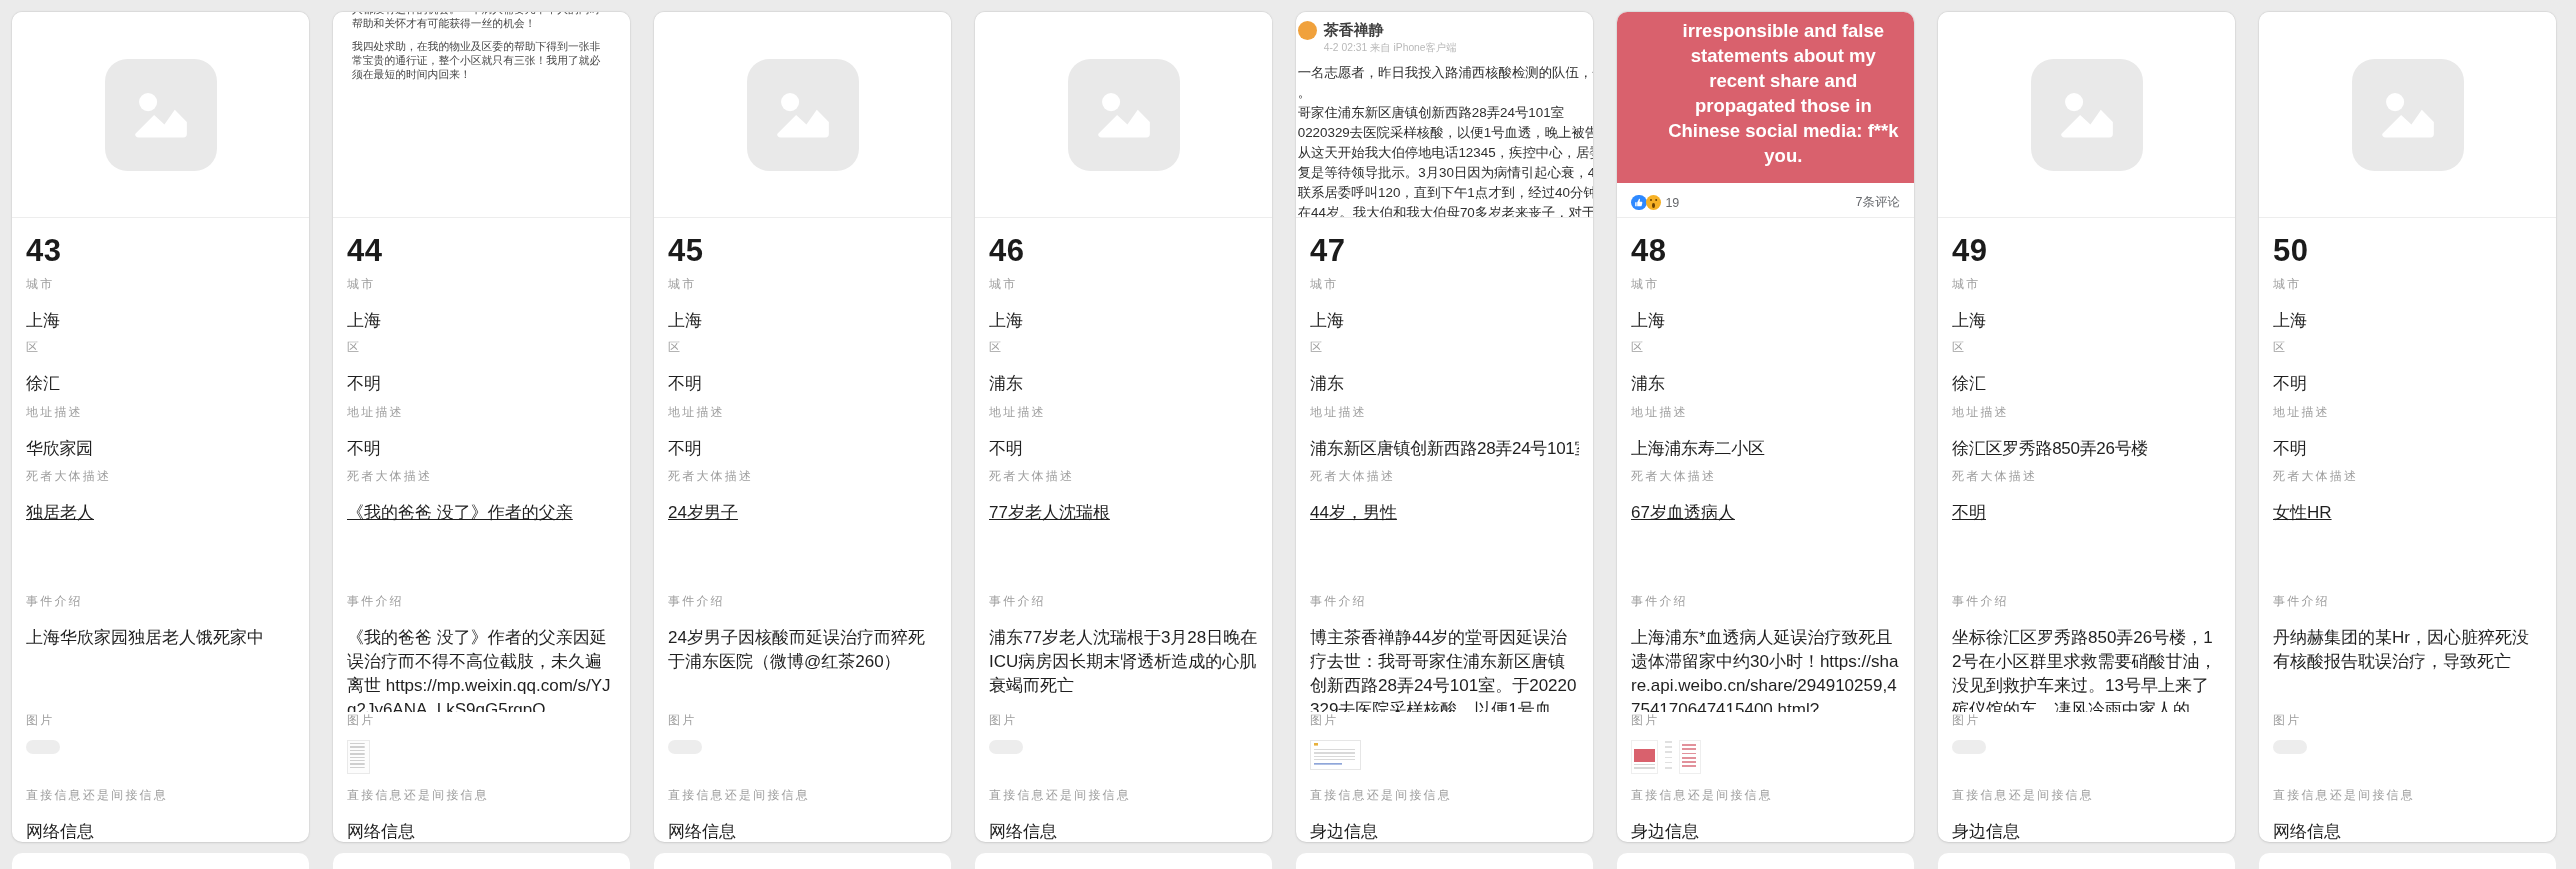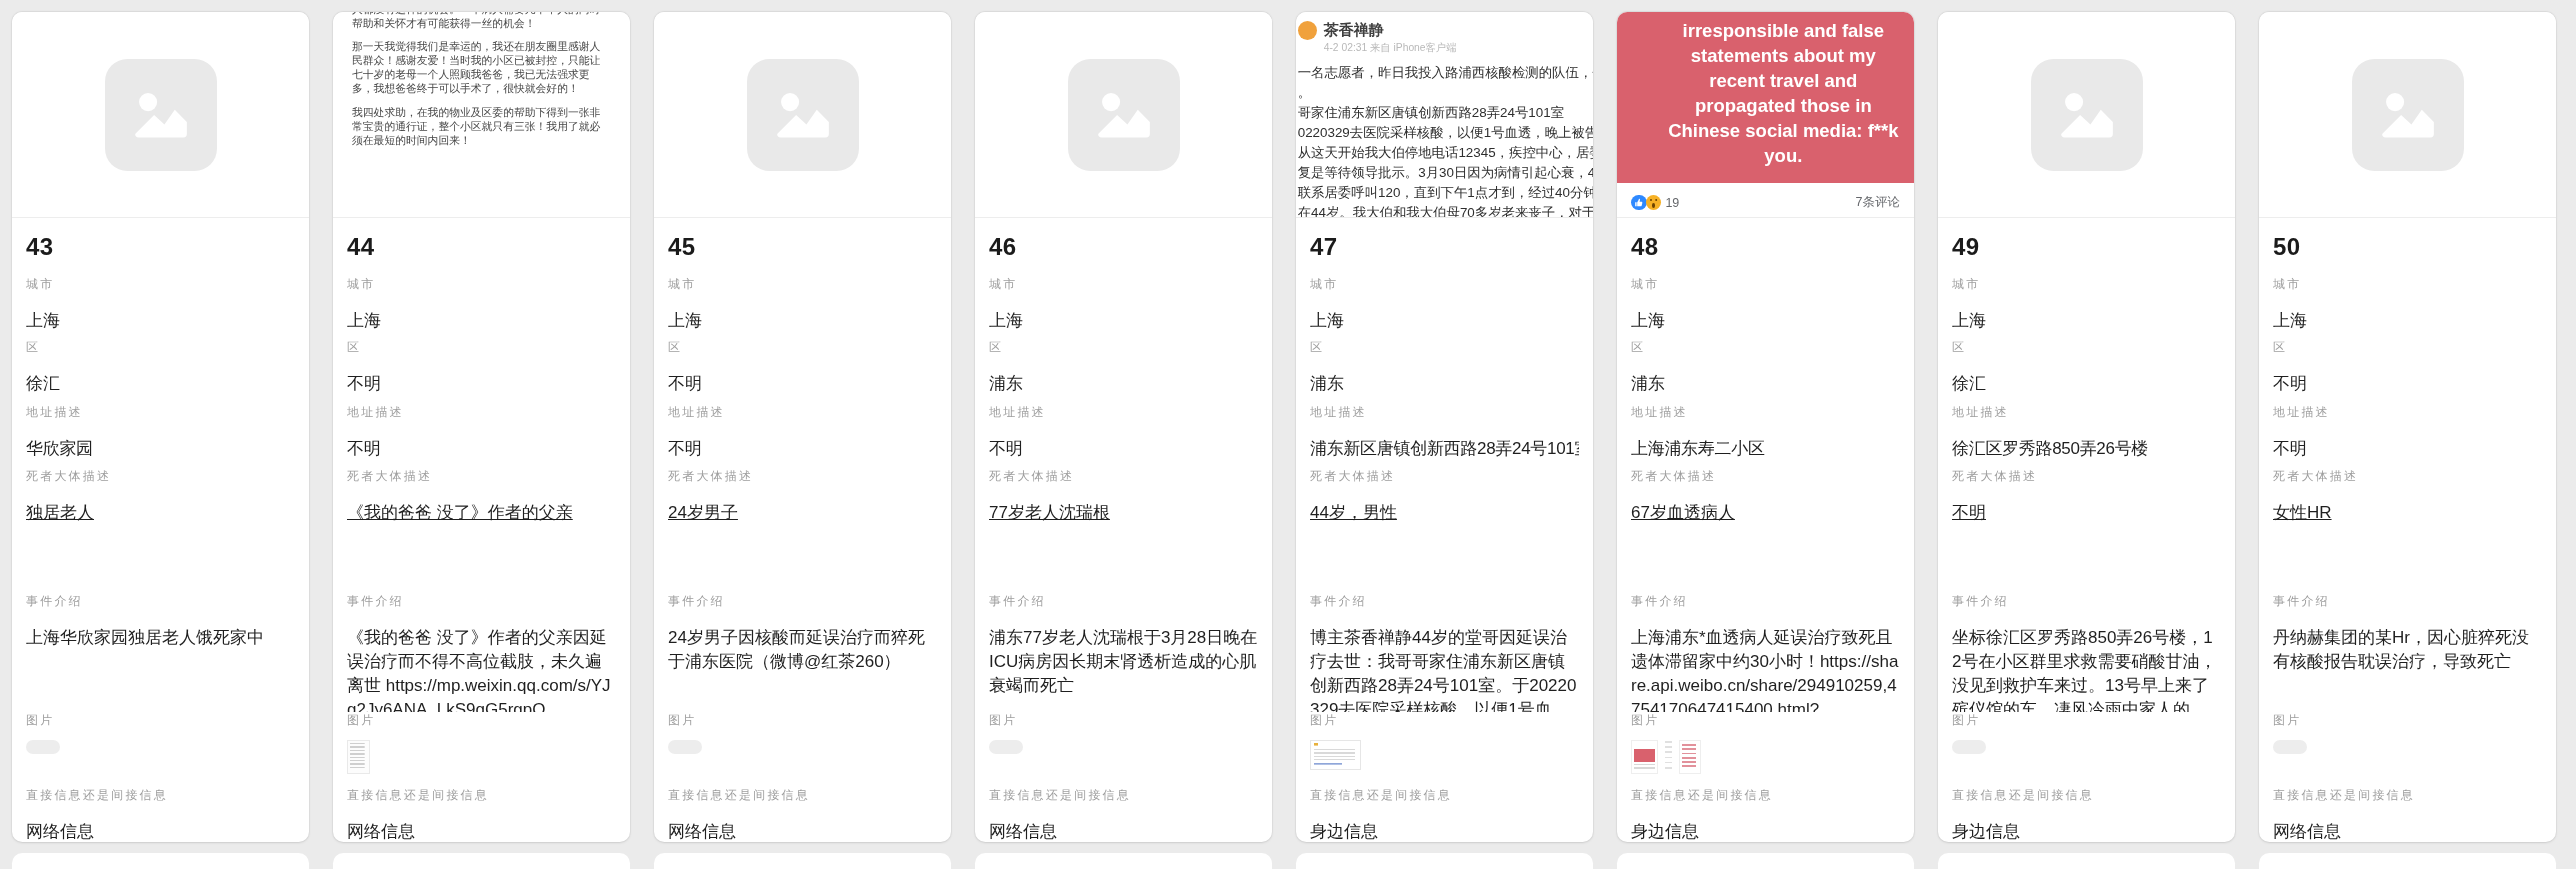--- a/index.html
+++ b/index.html
@@ -39,21 +39,21 @@
   .fb-reacts{display:flex;align-items:center;gap:4.3px;}
   .r-like{width:15.5px;height:15.5px;border-radius:50%;background:#2e89ff;display:flex;align-items:center;justify-content:center;flex:none;}
   .r-wow{width:15.5px;height:15.5px;border-radius:50%;background:#f7b125;position:relative;margin-left:-5.2px;flex:none;}
   .r-wow::before{content:"";position:absolute;left:3.9px;top:3.9px;width:2.2px;height:2.2px;border-radius:50%;background:#6e4300;box-shadow:5.2px 0 0 #6e4300;}
   .r-wow::after{content:"";position:absolute;left:6px;top:7.8px;width:3.4px;height:5.2px;border-radius:50%;background:#6e4300;}
   .fb-divider{height:0.9px;background:#e4e6ea;margin:9.5px 14px 0;}
   .fb-actions{display:flex;justify-content:space-between;padding:7px 34px 0;font-size:13px;color:#65676b;}
   .fb-action{display:flex;align-items:center;gap:6px;}
   
   .cbody{padding:14.7px 14px 0;}
-  .num{font-size:24px;font-weight:700;color:#1b1b1b;height:27px;margin-bottom:16.4px;letter-spacing:0.4px;}
+  .num{font-size:31px;font-weight:700;color:#1b1b1b;height:27px;margin-bottom:16.4px;letter-spacing:0.4px;}
   .fld{overflow:hidden;}
   .lb{font-size:12px;color:#9e9e9e;letter-spacing:2.2px;height:14.7px;white-space:nowrap;}
   .vl{margin-top:18px;font-size:17px;color:#1f1f1f;line-height:24px;}
   .f-city{height:63px;}
   .f-dist{height:65px;}
   .f-addr{height:64px;}
   .f-addr .vl{white-space:nowrap;letter-spacing:-0.3px;}
   .f-dec{height:125px;}
   .f-dec .vl{display:-webkit-box;-webkit-line-clamp:2;-webkit-box-orient:vertical;overflow:hidden;text-decoration:underline;}
   .f-evt{height:119px;}
@@ -129,21 +129,20 @@
         <div class="vl">网络信息</div>
       </div>
     </div>
   </div>
     <div class="card">
     <div class="media">
 
       <div class="article">
         <div>
             <p>人都没有这样的机会。一个病人需要几十个人的同时帮助和关怀才有可能获得一丝的机会！</p>
-            <p>那一天我觉得我们是幸运的，我还在朋友圈里感谢人民群众！感谢友爱！当时我的小区已被封控，只能让七十岁的老母一个人照顾我爸爸，我已无法强求更多，我想爸爸终于可以手术了，很快就会好的！</p>
             <p>我四处求助，在我的物业及区委的帮助下得到一张非常宝贵的通行证，整个小区就只有三张！我用了就必须在最短的时间内回来！</p>
           </div>
       </div>
 
     </div>
     <div class="cbody">
       <div class="num">44</div>
       <div class="fld f-city">
         <div class="lb">城市</div>
         <div class="vl">上海</div>
@@ -328,21 +327,21 @@
     </div>
   </div>
     <div class="card">
     <div class="media">
 
       <div>
         <div class="fb-red">
           <div class="fb-red-text">
               <div>irresponsible and false</div>
               <div>statements about my</div>
-              <div>recent travel and</div>
+              <div>recent share and</div>
               <div>propagated those in</div>
               <div>Chinese social media: f**k</div>
               <div>you.</div>
             </div>
         </div>
         <div class="fb-meta">
           <span class="fb-reacts">
             <span class="r-like">
               <svg width="9.5" height="9.5" viewBox="0 0 16 16">
                   <path fill="#fff" d="M2 7h2.4v7H2zM5.4 14h5.6c1.1 0 1.8-.6 2-1.5l1-4.2c.2-.9-.5-1.8-1.5-1.8H9.4l.7-3.2C10.3 2.2 9.5 1.3 8.5 1.3L6.8 5 5.4 7z"></path>

